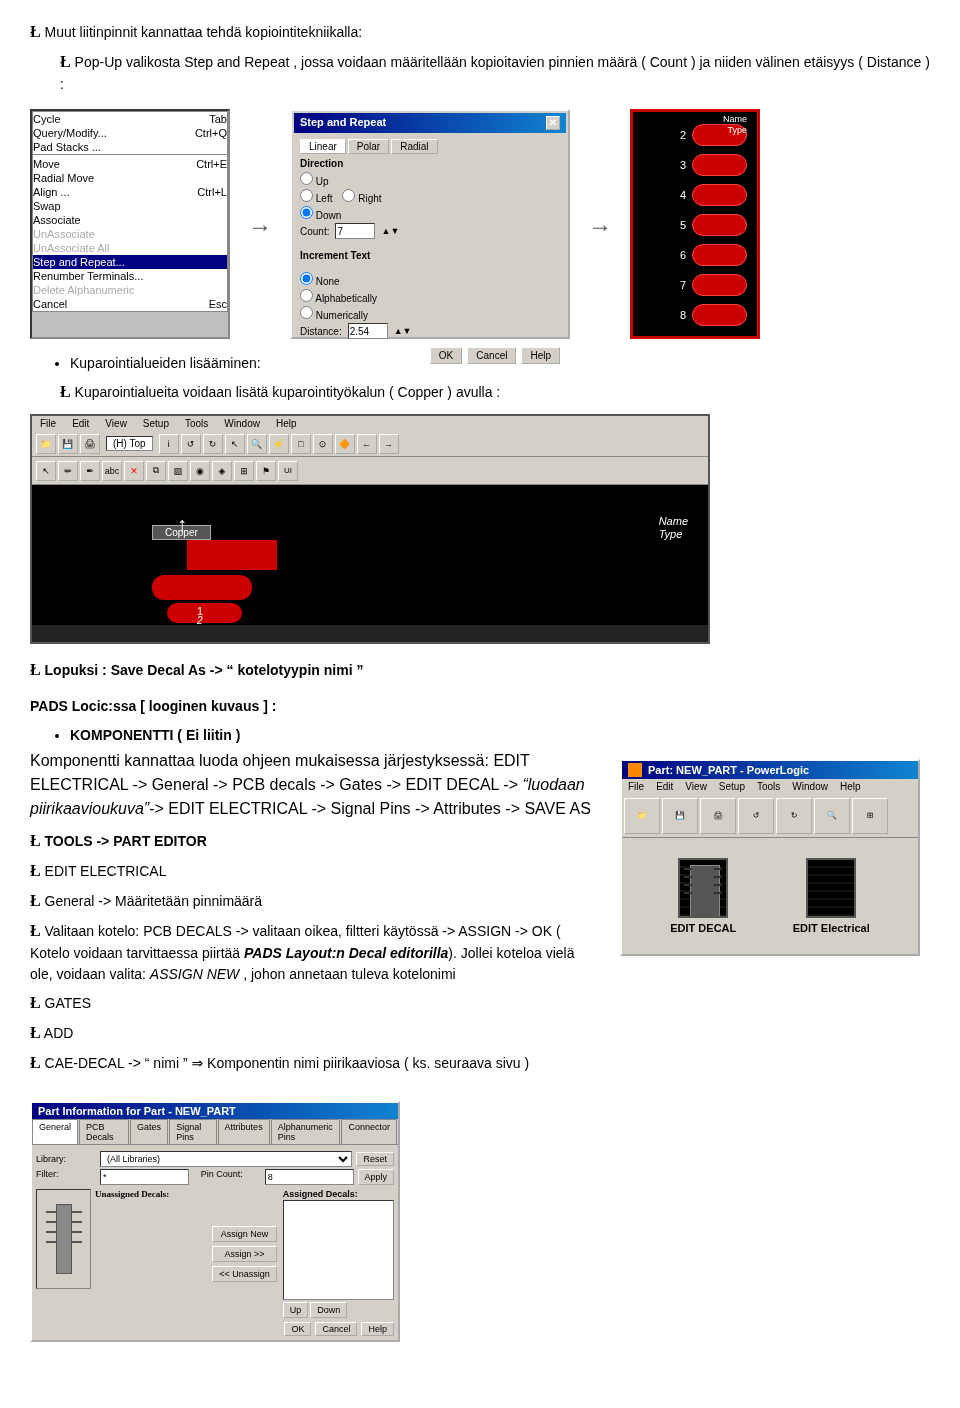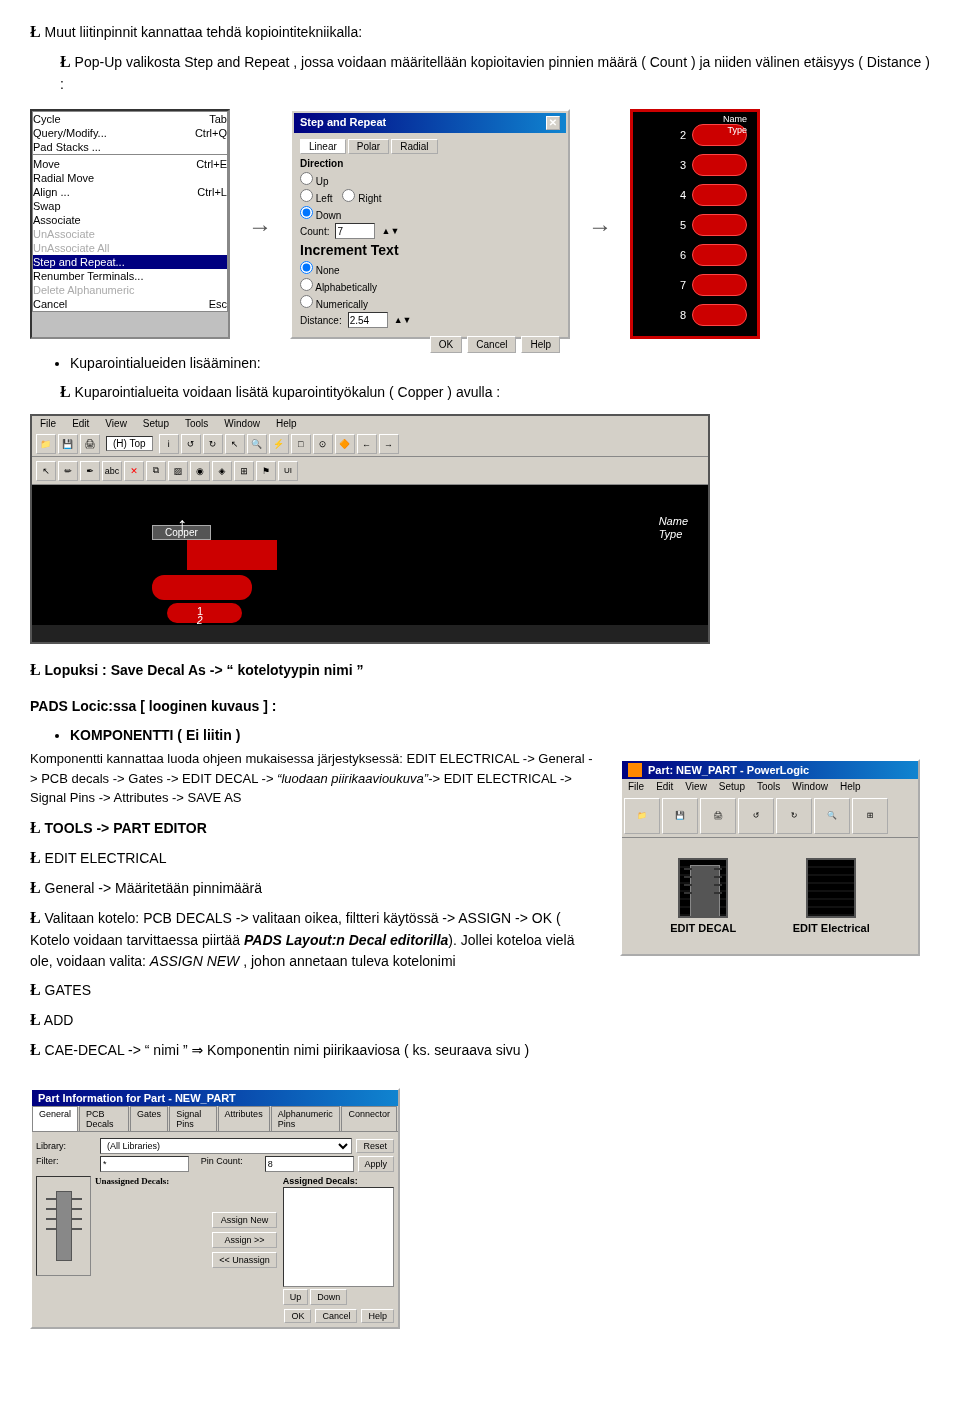--- a/index.html
+++ b/index.html
@@ -667,21 +667,21 @@
         <label><input type="radio" name="dir" style=""> Right</label>
       </div>
       <div class="radio-row">
         <label><input type="radio" name="dir" checked="" style=""> Down</label>
       </div>
       <div class="field-row">
         <span>Count:</span>
         <input type="text" class="dialog-input" value="7" style="">
         <span style="font-size:9px;">▲▼</span>
       </div>
-      <div style="font-size:14px; font-weight:bold; margin: 3px 0;">Increment Text</div>
+      <div style="font-size:10px; font-weight:bold; margin: 11px 0;">Increment Text</div>
       <div class="radio-row">
         <label><input type="radio" name="inc" checked="" style=""> None</label>
       </div>
       <div class="radio-row">
         <label><input type="radio" name="inc" style=""> Alphabetically</label>
       </div>
       <div class="radio-row">
         <label><input type="radio" name="inc" style=""> Numerically</label>
       </div>
       <div class="field-row">
@@ -818,21 +818,21 @@
 <div class="section" style="margin-top: 14px;">
   <div class="text-block">
     <strong>PADS Locic:ssa [ looginen kuvaus ] :</strong>
   </div>
   <div class="two-col">
 
     <div class="col-left">
       <ul class="bullet-round" style="margin-bottom: 6px;">
         <li><strong>KOMPONENTTI ( Ei liitin )</strong></li>
       </ul>
-      <div class="text-block" style="font-size:13px; line-height:1.5;">
+      <div class="text-block" style="font-size:16px; line-height:1.5;">
         Komponentti kannattaa luoda ohjeen mukaisessa järjestyksessä: EDIT ELECTRICAL -&gt; General -&gt; PCB decals -&gt; Gates -&gt; EDIT DECAL -&gt; <em>“luodaan piirikaavioukuva”</em>-&gt; EDIT ELECTRICAL -&gt; Signal Pins -&gt; Attributes -&gt; SAVE AS
       </div>
 
       <div style="margin-top: 8px;">
         <div class="text-block">
           <span class="bullet-l">Ł</span>
           <span> <strong>TOOLS -&gt; PART EDITOR</strong></span>
         </div>
         <div class="text-block">
           <span class="bullet-l">Ł</span>

